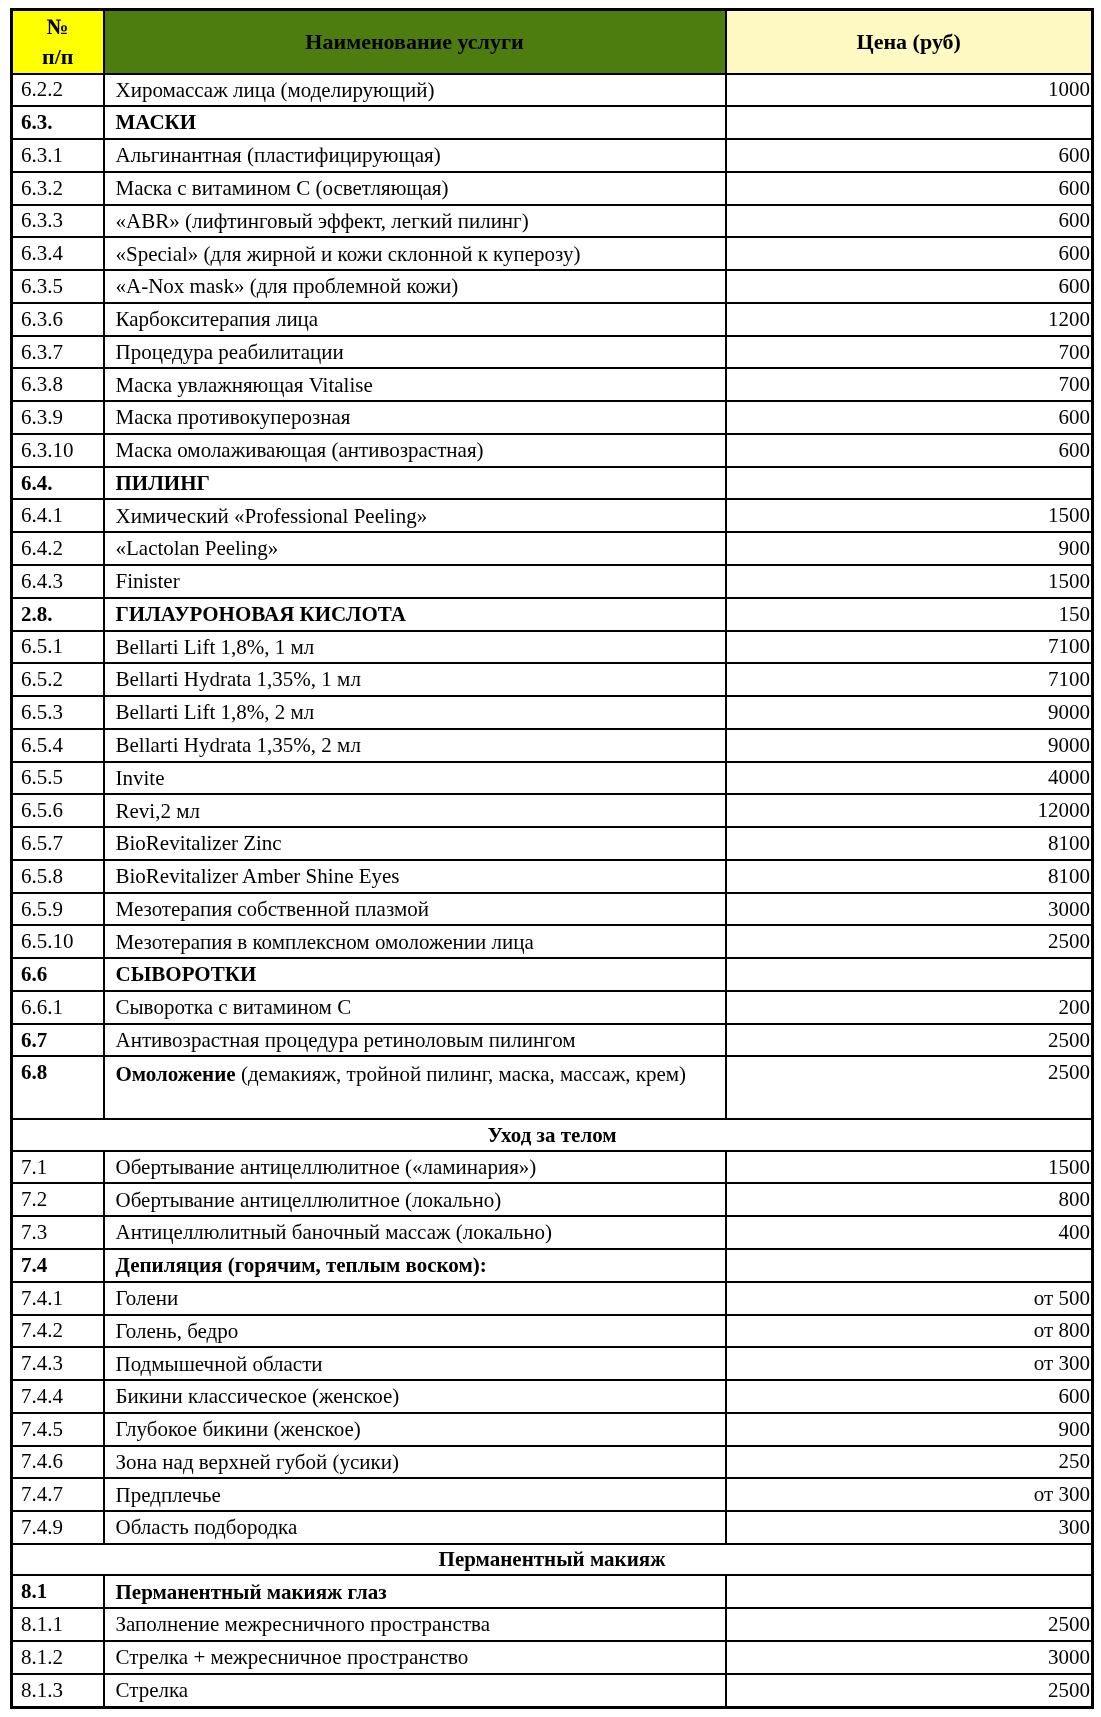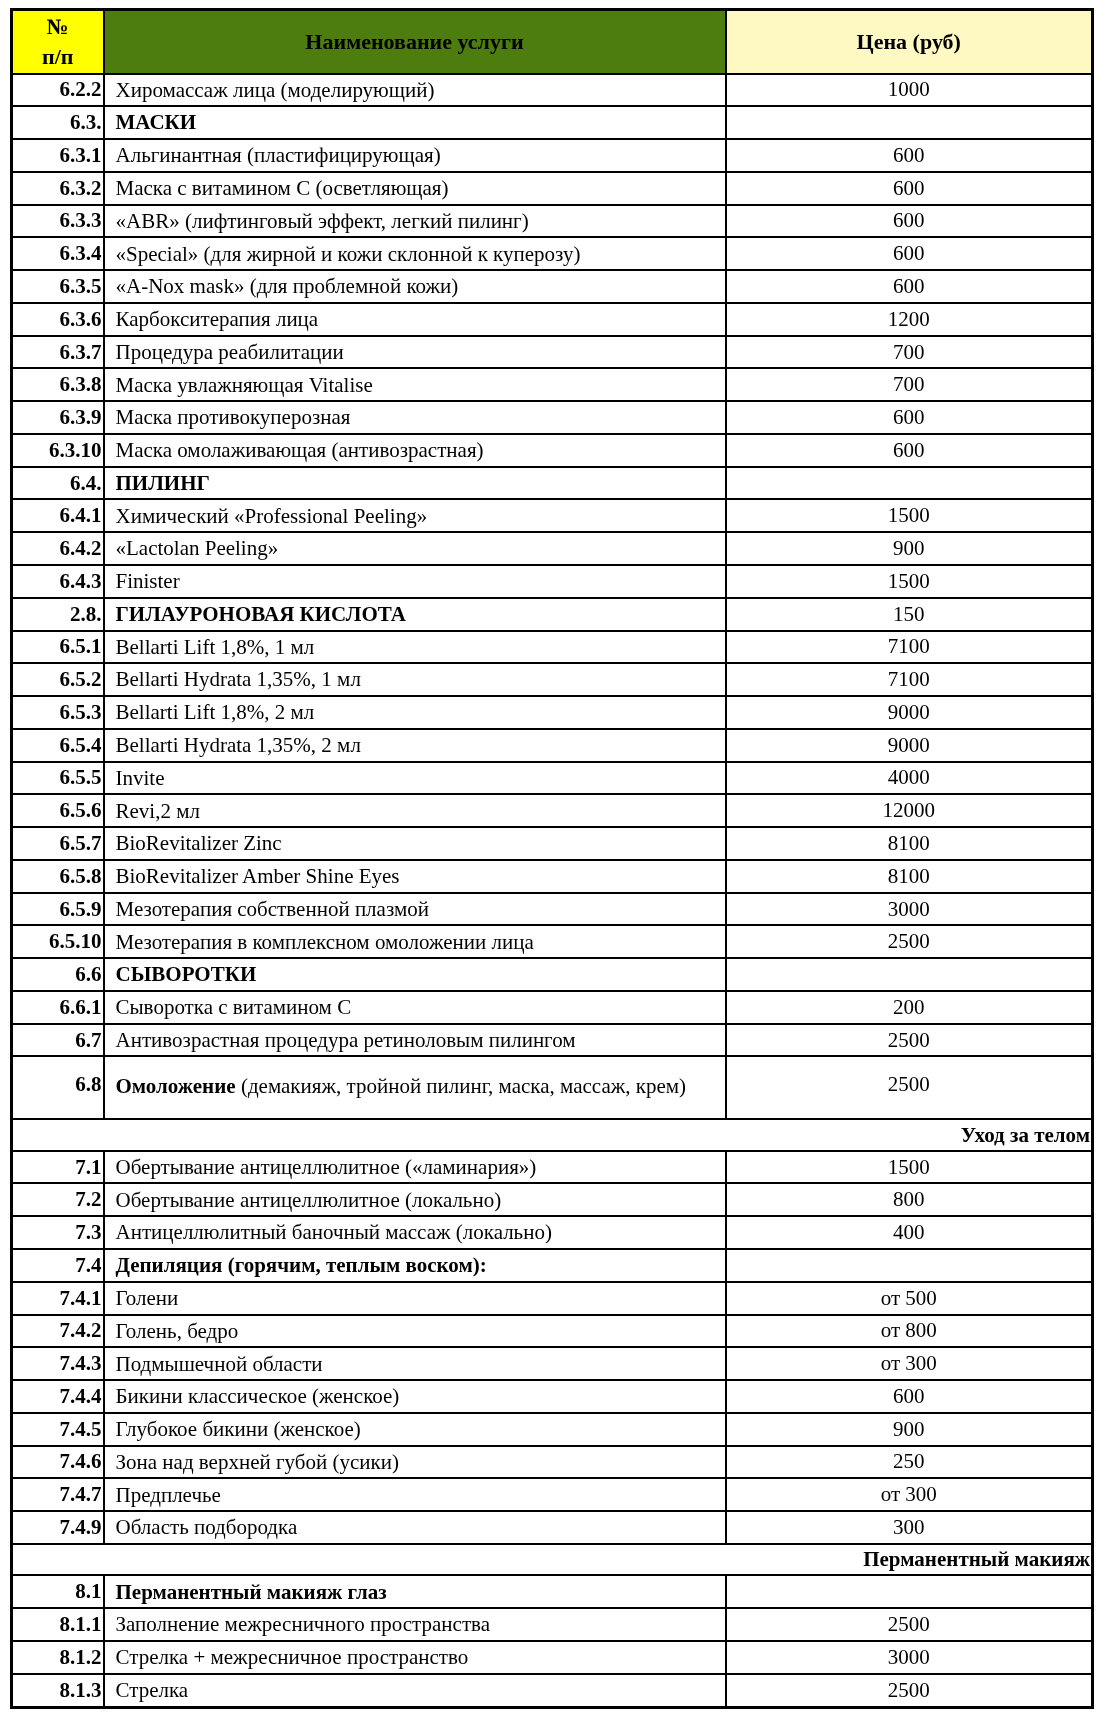--- a/index.html
+++ b/index.html
@@ -35,40 +35,39 @@
   thead th {
     font-weight: bold;
     text-align: center;
     vertical-align: middle;
     font-size: 22px;
     line-height: 1.35;
   }
   th.h-num { white-space: pre-line; }
   tbody tr { height: 31px; }
   tbody tr.tall { height: 62px; }
-  tbody tr.tall td { vertical-align: top; padding-top: 15px; }
+  tbody tr.tall td { vertical-align: top; padding-top: 3px; }
   td.num {
     padding-left: 8px;
-    text-align: right;
-    vertical-align: middle;
-    font-weight: bold;
+    text-align: left;
+    vertical-align: middle;
   }
   td.name {
     padding-left: 11px;
     text-align: left;
     vertical-align: middle;
     line-height: 1.35;
   }
   td.price {
-    text-align: center;
+    text-align: right;
     vertical-align: middle;
   }
   .b { font-weight: bold; }
   td.section-cell {
-    text-align: right;
+    text-align: center;
     font-weight: bold;
     vertical-align: middle;
   }
 </style>
 </head>
 <body>
 
 <div class="page">
   <table class="price-table">
     <colgroup>

